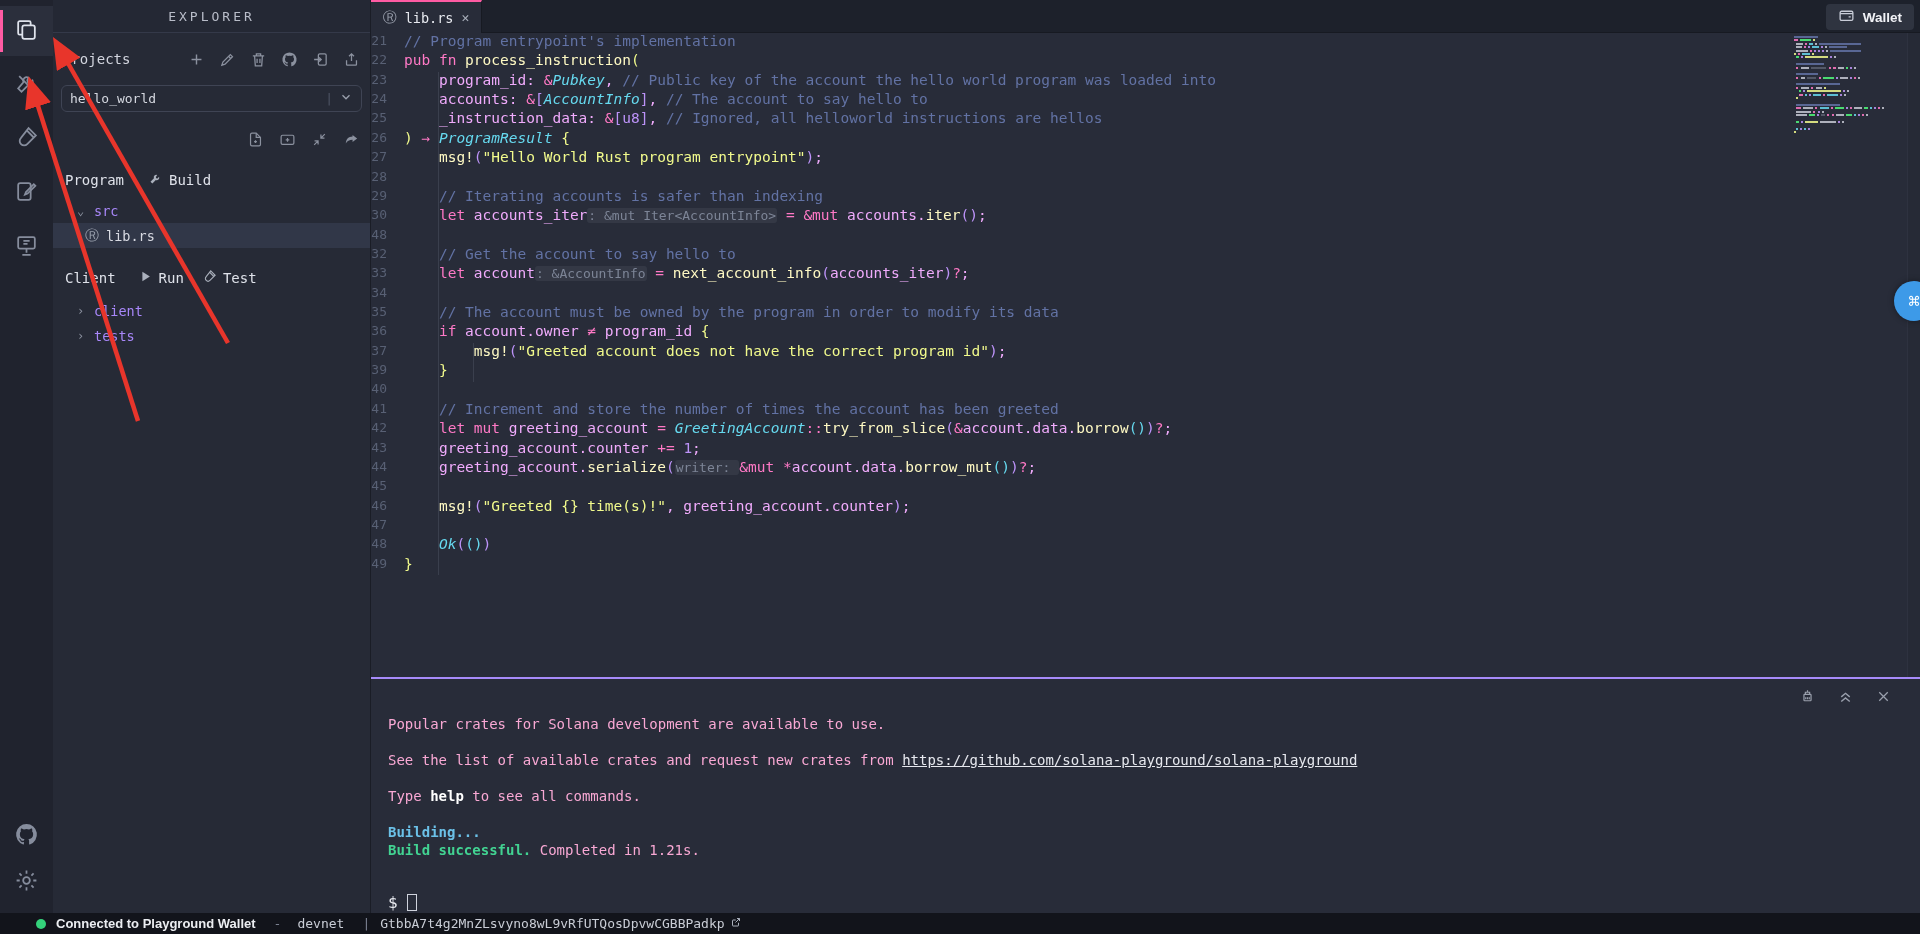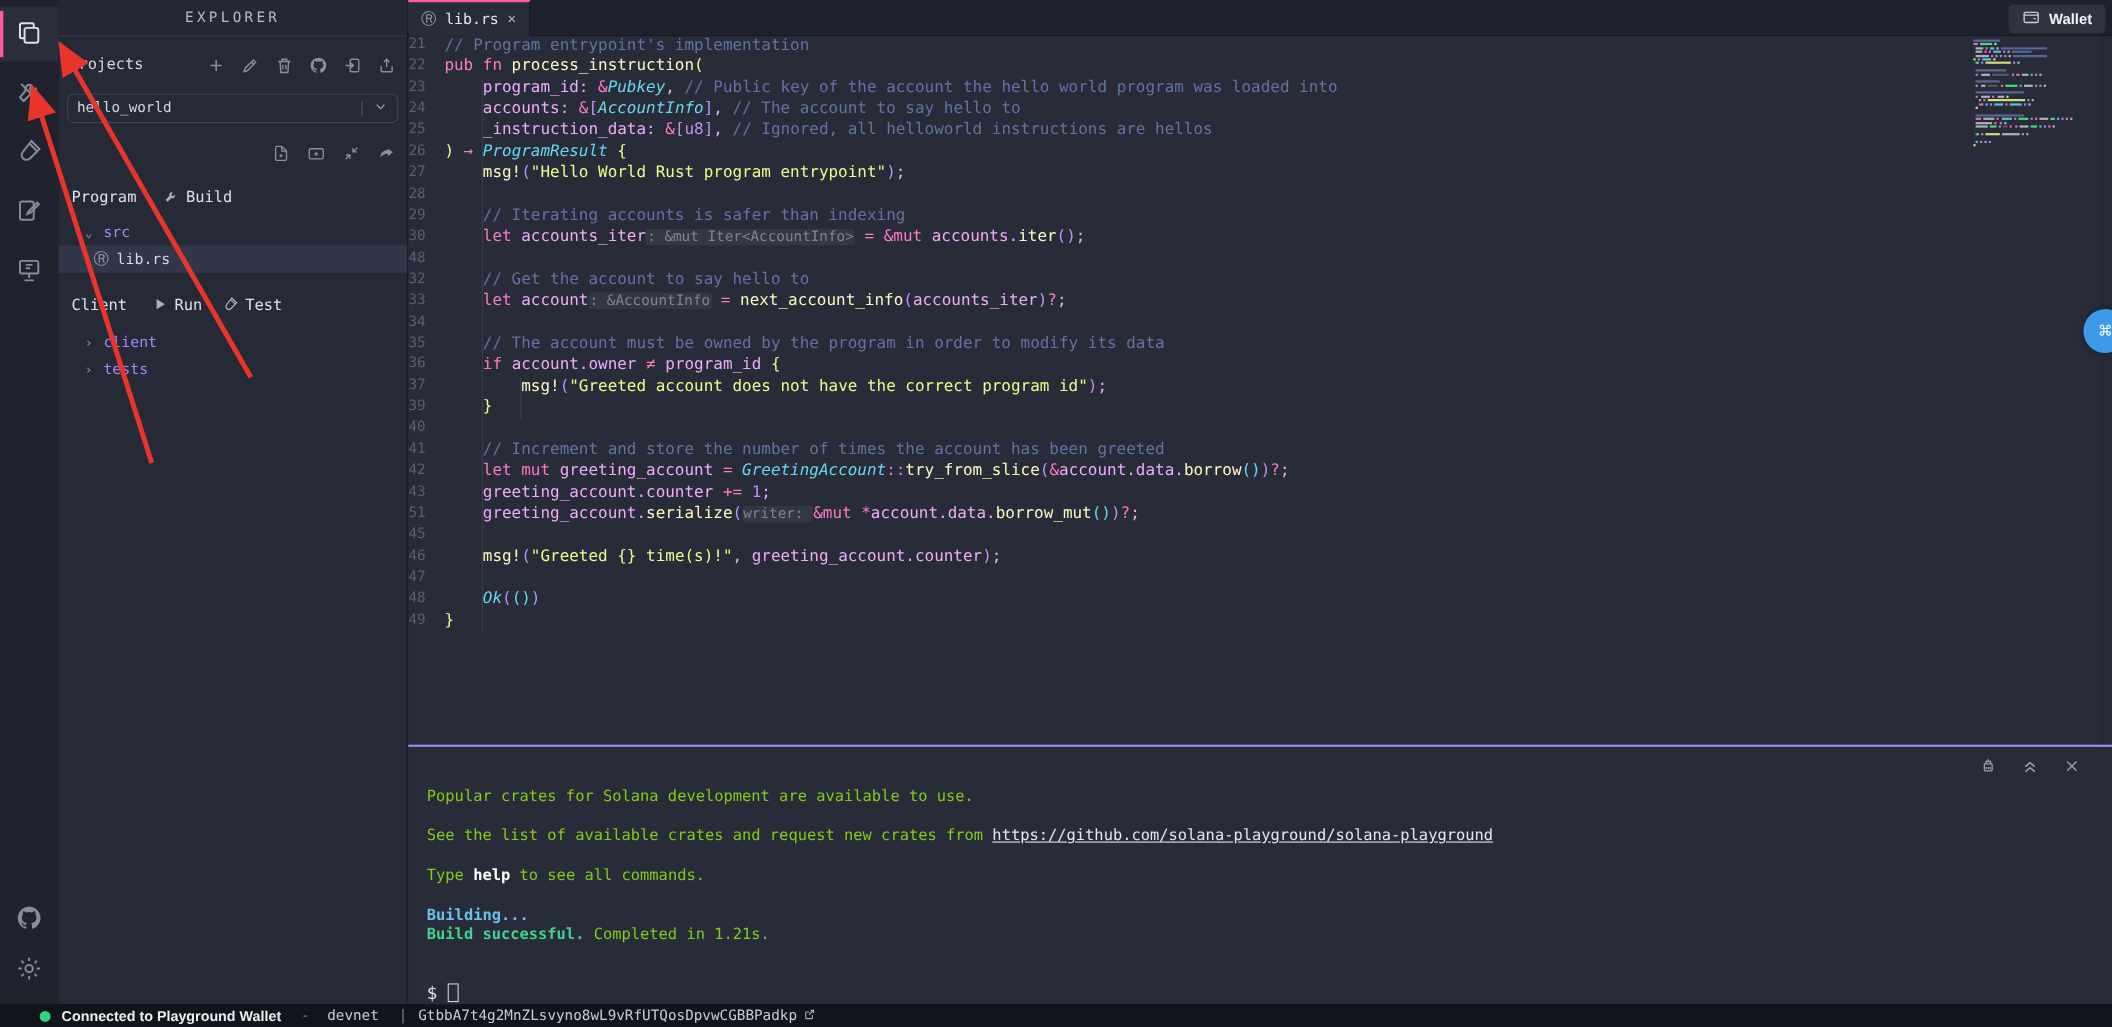--- a/index.html
+++ b/index.html
@@ -68,21 +68,21 @@
   
   .cmd-badge { position:absolute; right:-14px; top:281px; width:40px; height:40px; border-radius:50%; background:#3d9ae8; color:#fff; display:flex; align-items:center; justify-content:center; font-size:19px; z-index:4; cursor:pointer; box-shadow:0 0 6px rgba(0,0,0,.4); }
 
   
   .term-divider { position:absolute; left:0; right:0; top:677px; height:2px; background:#a78bfa; cursor:row-resize; }
   .terminal { position:absolute; left:0; right:0; top:679px; bottom:0; background:#282c39; }
   .term-toolbar { position:absolute; top:9px; right:28px; display:flex; gap:21px; color:#9aa0ad; }
   .term-toolbar svg { width:17px; height:17px; cursor:pointer; }
   #term-lines { position:absolute; left:17px; top:36px; font-size:14px; }
   .tl { min-height:18px; line-height:18px; white-space:pre; }
-  .ts-pl{color:#84cc16} .ts-bold{color:#ffffff;font-weight:bold}
+  .ts-pl{color:#f9a8d4} .ts-bold{color:#ffffff;font-weight:bold}
   .ts-link{color:#e6e8ee;text-decoration:underline;cursor:pointer}
   .ts-info{color:#6bc1e8;font-weight:bold} .ts-success{color:#42d392;font-weight:bold}
   .prompt-row { display:flex; align-items:center; gap:9px; margin-top:17px; color:#e6e8ee; }
   .cursor-block { width:10px; height:17px; border:1.5px solid #cfd3dd; display:inline-block; }
 
   
   .status-bar { position:absolute; left:0; right:0; bottom:0; height:21px; background:#12141b; display:flex; align-items:center; padding-left:36px; gap:10px; z-index:5; }
   .status-dot { width:10px; height:10px; border-radius:50%; background:#34d27b; }
   .status-conn { color:#eceef2; font-family:"Liberation Sans", sans-serif; font-weight:bold; font-size:13px; }
   .status-dim { color:#7a8090; font-size:13px; }
@@ -358,21 +358,21 @@
           </div>
           <div class="cl">
             <span class="ln">42</span>
             <span class="lt"><span class="tok-pl">    </span><span class="tok-kw">let mut</span><span class="tok-pl"> greeting_account </span><span class="tok-kw">=</span><span class="tok-pl"> </span><span class="tok-ty">GreetingAccount</span><span class="tok-kw">::</span><span class="tok-fn">try_from_slice</span><span class="tok-br2">(</span><span class="tok-kw">&amp;</span><span class="tok-pl">account.data.</span><span class="tok-fn">borrow</span><span class="tok-br3">()</span><span class="tok-br2">)</span><span class="tok-kw">?</span><span class="tok-pl">;</span></span>
           </div>
           <div class="cl">
             <span class="ln">43</span>
             <span class="lt"><span class="tok-pl">    greeting_account.counter </span><span class="tok-kw">+=</span><span class="tok-pl"> </span><span class="tok-num">1</span><span class="tok-pl">;</span></span>
           </div>
           <div class="cl">
-            <span class="ln">51</span>
+            <span class="ln">44</span>
             <span class="lt"><span class="tok-pl">    greeting_account.</span><span class="tok-fn">serialize</span><span class="tok-br2">(</span><span class="tok-hint">writer: </span><span class="tok-kw">&amp;mut</span><span class="tok-pl"> </span><span class="tok-kw">*</span><span class="tok-pl">account.data.</span><span class="tok-fn">borrow_mut</span><span class="tok-br3">()</span><span class="tok-br2">)</span><span class="tok-kw">?</span><span class="tok-pl">;</span></span>
           </div>
           <div class="cl">
             <span class="ln">45</span>
             <span class="lt"></span>
           </div>
           <div class="cl">
             <span class="ln">46</span>
             <span class="lt"><span class="tok-pl">    </span><span class="tok-fn">msg!</span><span class="tok-br2">(</span><span class="tok-str">"Greeted {} time(s)!"</span><span class="tok-pl">, greeting_account.counter</span><span class="tok-br2">)</span><span class="tok-pl">;</span></span>
           </div>

